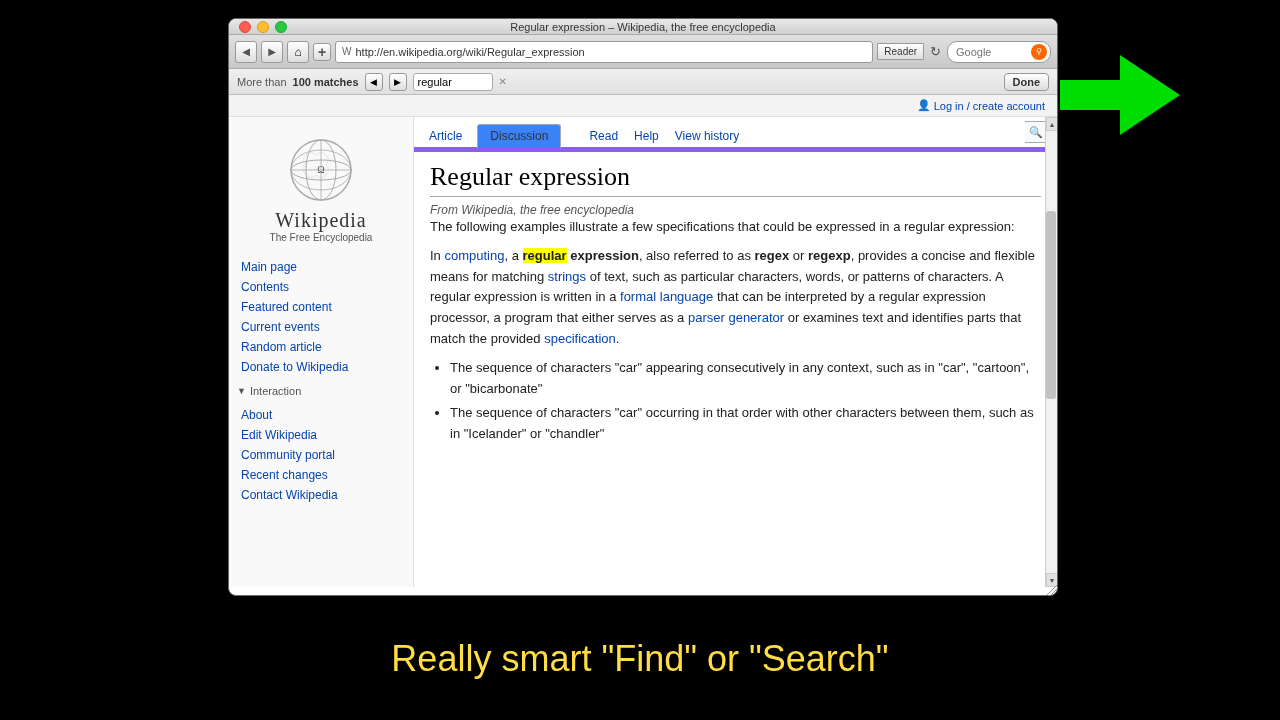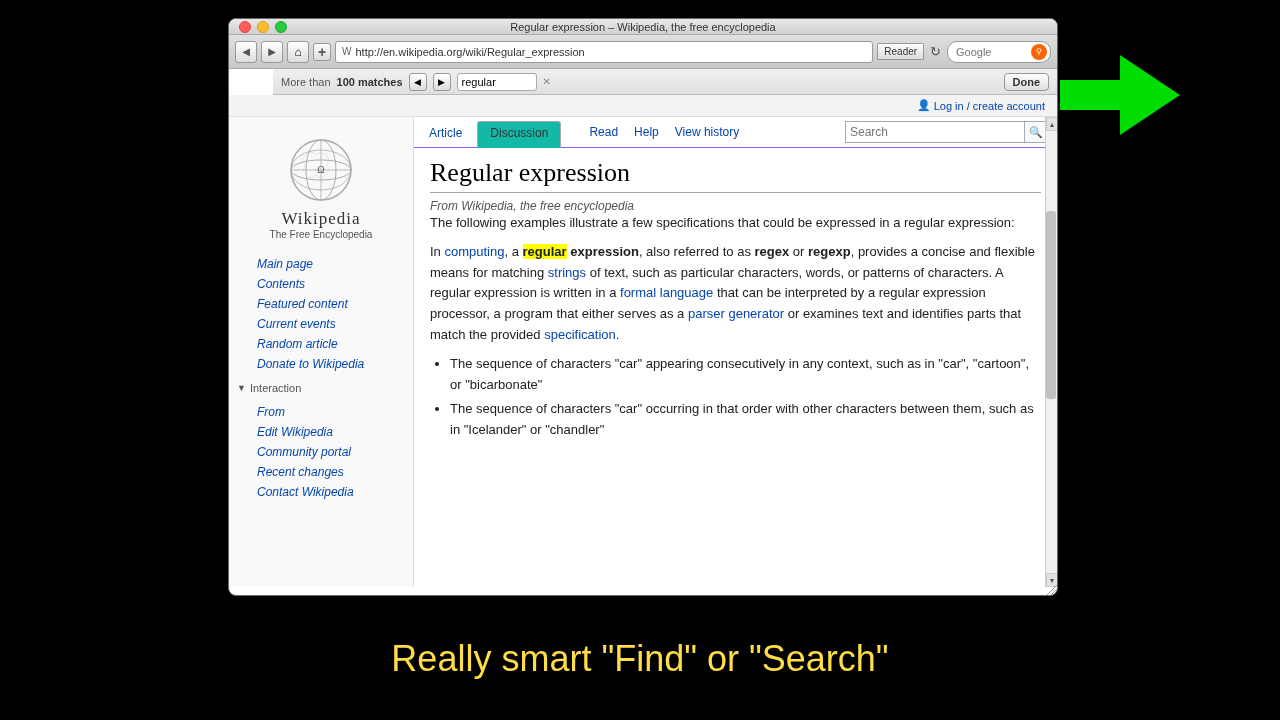--- a/index.html
+++ b/index.html
@@ -174,21 +174,20 @@
     
     .find-bar {
       background: linear-gradient(to bottom, #f0f0f0, #e0e0e0);
       height: 26px;
       display: flex;
       align-items: center;
       padding: 0 8px;
       gap: 6px;
       border-bottom: 1px solid #bbb;
       font-size: 11px;
-      margin-left: 44px;
     }
     .find-label {
       color: #555;
       font-size: 11px;
     }
     .find-count {
       color: #333;
       font-size: 11px;
       font-weight: bold;
     }
@@ -258,31 +257,30 @@
       border-right: 1px solid #ddd;
       overflow-y: auto;
       padding: 8px 0;
     }
     .wiki-logo {
       text-align: center;
       padding: 10px;
     }
     .wiki-title {
       font-family: 'Linux Libertine', Georgia, serif;
-      font-size: 17px;
+      font-size: 20px;
       color: #333;
       letter-spacing: 1px;
     }
     .wiki-subtitle {
       font-size: 10px;
       color: #555;
     }
     .sidebar-nav {
-      padding: 4px 16px;
-      font-style: italic;
+      padding: 4px 0;
     }
     .sidebar-nav-item {
       display: block;
       padding: 3px 12px;
       font-size: 12px;
       color: #0645ad;
       text-decoration: none;
       cursor: pointer;
     }
     .sidebar-section-header {
@@ -302,40 +300,41 @@
     .main-content {
       flex: 1;
       overflow-y: auto;
       padding: 0;
       position: relative;
     }
 
     
     .tabs-bar {
       display: flex;
+      align-items: flex-end;
       padding: 4px 0 0 0;
-      border-bottom: 1px solid #8b5cf6;
+      border-bottom: 5px solid #8b5cf6;
       background: #fff;
       position: relative;
     }
     .tab-item {
       padding: 4px 12px;
       font-size: 12px;
       cursor: pointer;
       color: #0645ad;
       border: 1px solid transparent;
       border-bottom: none;
       border-radius: 3px 3px 0 0;
       margin-left: 2px;
       background: #fff;
     }
     .tab-item.active {
       color: #333;
       border-color: #a2a9b1;
-      background: #14b8a6;
+      background: #3b82f6;
       margin-bottom: -1px;
       padding-bottom: 5px;
     }
     .tabs-search {
       margin-left: auto;
       margin-right: 8px;
       margin-bottom: 4px;
       display: flex;
       align-items: center;
     }
@@ -527,38 +526,37 @@
         <a class="sidebar-nav-item" href="#">Current events</a>
         <a class="sidebar-nav-item" href="#">Random article</a>
         <a class="sidebar-nav-item" href="#">Donate to Wikipedia</a>
       </div>
 
       <div class="sidebar-section-header">
         <span class="sidebar-section-arrow">▼</span>
         <span>Interaction</span>
       </div>
       <div class="sidebar-nav">
-        <a class="sidebar-nav-item" href="#">From</a>
+        <a class="sidebar-nav-item" href="#">About</a>
         <a class="sidebar-nav-item" href="#">Edit Wikipedia</a>
         <a class="sidebar-nav-item" href="#">Community portal</a>
         <a class="sidebar-nav-item" href="#">Recent changes</a>
         <a class="sidebar-nav-item" href="#">Contact Wikipedia</a>
       </div>
     </div>
 
     <div class="main-content">
 
       <div class="tabs-bar">
         <span class="tab-item">Article</span>
         <span class="tab-item active">Discussion</span>
         <span style="margin-left:20px; padding: 4px 8px; font-size:12px; color:#0645ad; cursor:pointer;">Read</span>
         <span style="padding: 4px 8px; font-size:12px; color:#0645ad; cursor:pointer;">Help</span>
         <span style="padding: 4px 8px; font-size:12px; color:#0645ad; cursor:pointer;">View history</span>
         <div class="tabs-search">
-          <input class="wiki-search-input" type="text" placeholder="Search" style="">
           <button class="wiki-search-btn">🔍</button>
         </div>
       </div>
 
       <div class="article-body">
         <h1 class="article-title">Regular expression</h1>
         <div class="article-subtitle">From Wikipedia, the free encyclopedia</div>
 
         <p class="article-paragraph">
           The following examples illustrate a few specifications that could be expressed in a regular expression:

